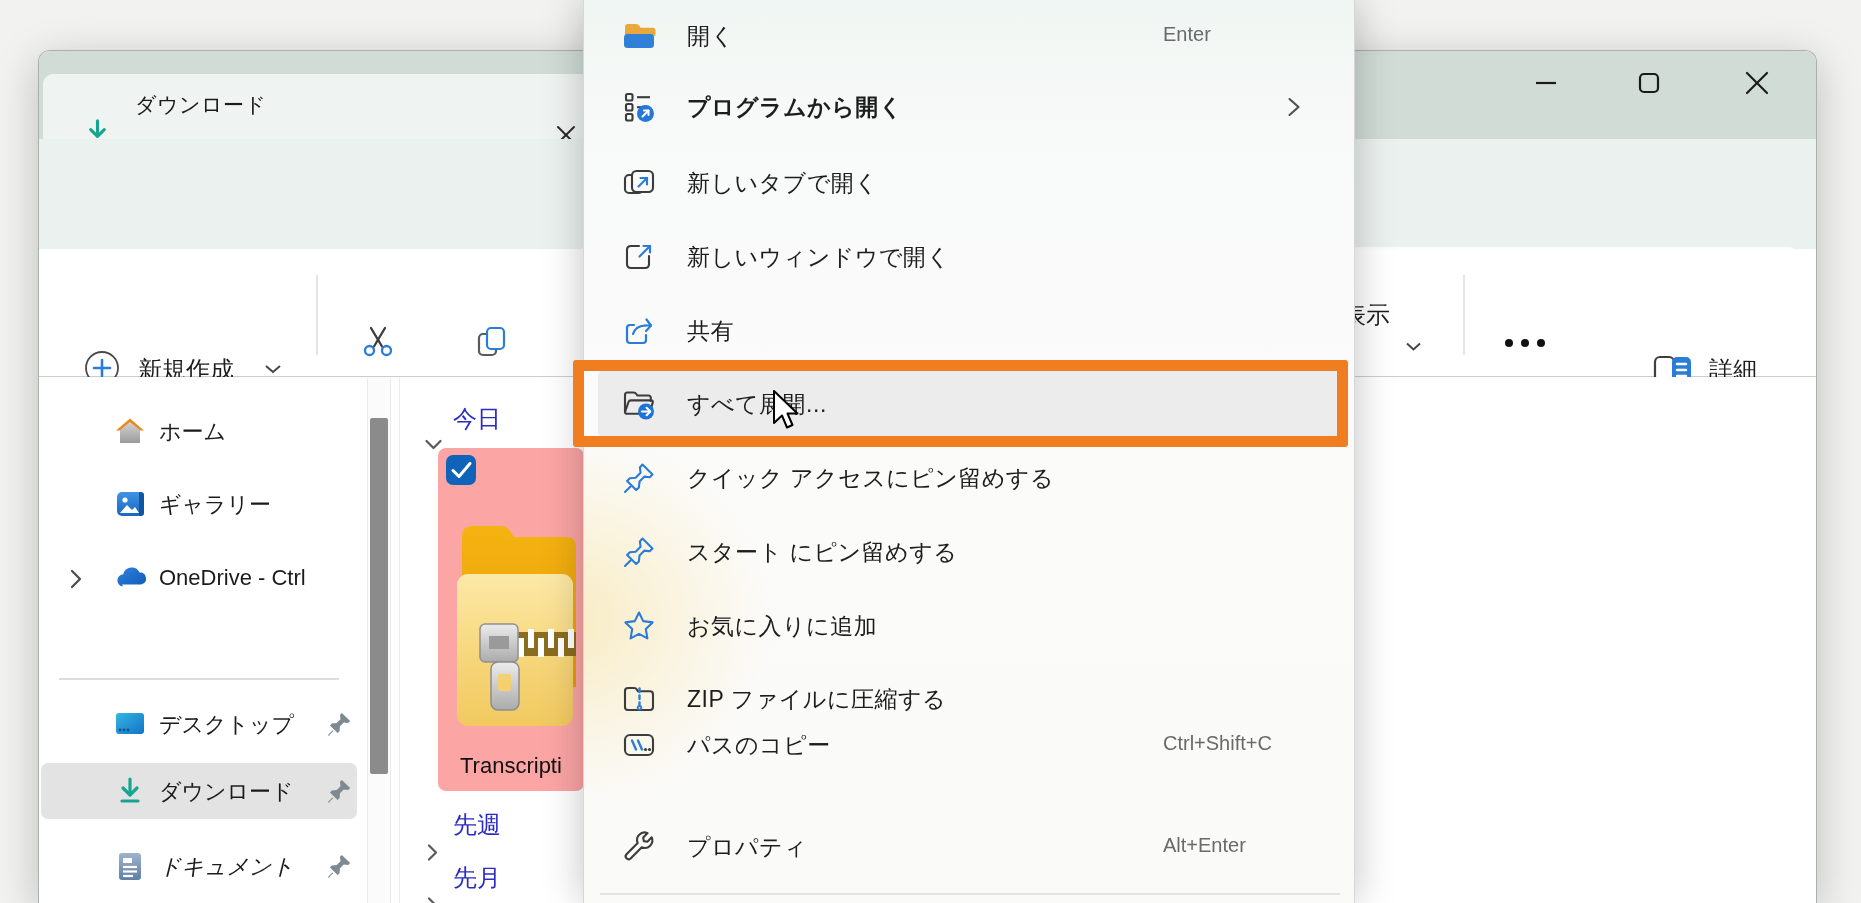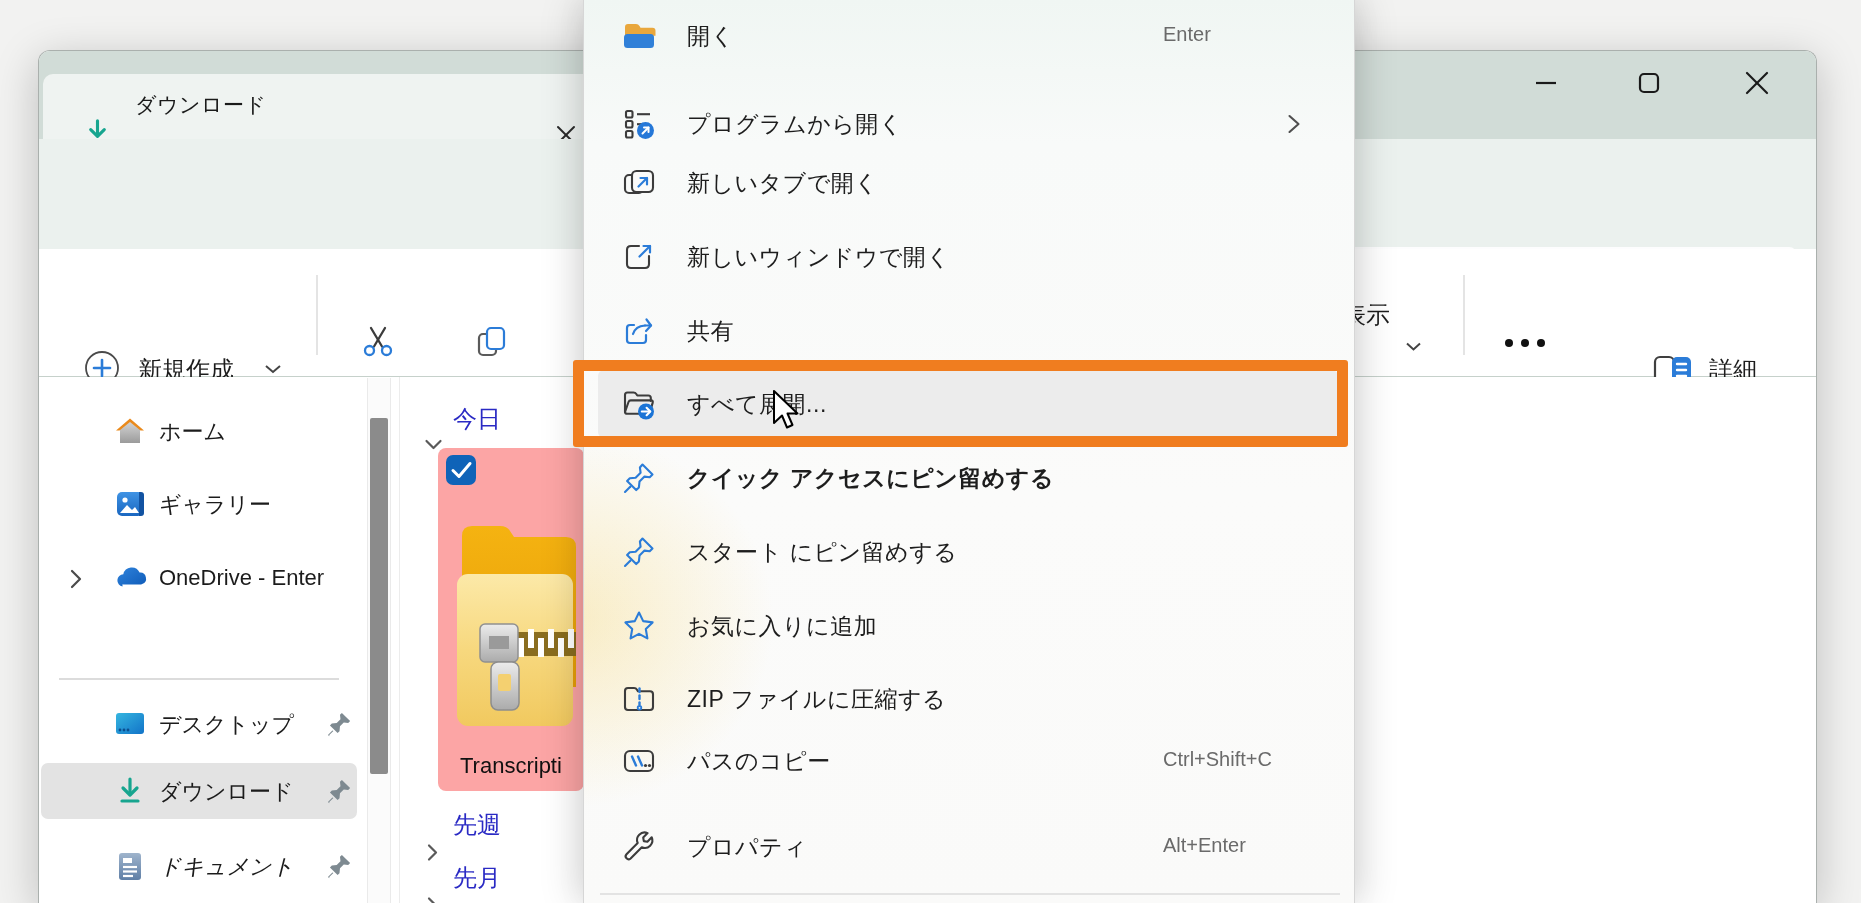--- a/index.html
+++ b/index.html
@@ -286,21 +286,21 @@
         <svg width="36" height="34" viewBox="0 0 36 34">
             <defs>
               <linearGradient id="gC" x1="0" y1="0" x2="1" y2="1">
                 <stop offset="0" stop-color="#2f83dc"></stop>
                 <stop offset="1" stop-color="#0f5bb8"></stop>
               </linearGradient>
             </defs>
             <path d="M9.5 24.5 a6.2 6.2 0 0 1 .8-12.3 A8.6 8.6 0 0 1 26.6 10.6 a5.9 5.9 0 0 1 2.6 11.4 q-1 .5-2.6.5 h-15 q-1.2 0-2.1-.3 z" fill="url(#gC)"></path>
           </svg>
       </span>
-      <span class="side-label" style="max-width:204px;overflow:hidden;">OneDrive - Enter</span>
+      <span class="side-label" style="max-width:204px;overflow:hidden;">OneDrive - Ctrl</span>
     </div>
 
     <div class="abs" style="left:20px;top:273px;width:280px;height:2px;background:#dcdcdc;"></div>
 
     <div class="side-item" style="top:319px;">
       <span class="side-icon">
         <svg width="34" height="34" viewBox="0 0 34 34">
             <defs>
               <linearGradient id="gD" x1="0" y1="0" x2="1" y2="1">
                 <stop offset="0" stop-color="#35b6e0"></stop>
@@ -455,21 +455,21 @@
     <span class="ic">
       <svg width="36" height="36" viewBox="0 0 36 36">
           <path d="M4 9 q0-3 3-3 h8 q2.4 0 3.5 2 l1 1.8 h12 q3 0 3 3 v5 H4 z" fill="#e9a73c"></path>
           <rect x="3" y="16" width="30" height="14" rx="3.5" fill="#3080d8"></rect>
         </svg>
     </span>
     <span class="lbl">開く</span>
     <span class="sc">Enter</span>
   </div>
 
-  <div class="mi" style="top:87px;">
+  <div class="mi" style="top:70px;font-weight:bold;">
     <span class="ic">
       <svg width="36" height="36" viewBox="0 0 36 36">
           <g fill="none" stroke="#3c3c3c" stroke-width="2.1">
             <rect x="5" y="5" width="6.5" height="6.5" rx="1.5"></rect>
             <rect x="5" y="15" width="6.5" height="6.5" rx="1.5"></rect>
             <rect x="5" y="25" width="6.5" height="6.5" rx="1.5"></rect>
             <path d="M16 8.2 h13"></path>
             <path d="M16 18.2 h6"></path>
           </g>
           <circle cx="24.5" cy="24.5" r="8.5" fill="#2578d8"></circle>
@@ -537,21 +537,21 @@
           <circle cx="25" cy="25.5" r="8" fill="#1b74d6"></circle>
           <g stroke="#fff" stroke-width="2.1" fill="none" stroke-linecap="round" stroke-linejoin="round">
             <path d="M20.8 25.5 h8"></path>
             <path d="M25.6 21.8 l3.7 3.7 -3.7 3.7"></path>
           </g>
         </svg>
     </span>
     <span class="lbl">すべて展開...</span>
   </div>
 
-  <div class="mi" style="top:441px;font-weight:bold;">
+  <div class="mi" style="top:441px;">
     <span class="ic">
       <svg width="36" height="36" viewBox="0 0 36 36">
           <g fill="none" stroke="#2b7cd8" stroke-width="2.1" stroke-linejoin="round" stroke-linecap="round">
             <path d="M21.5 4.5 l10 10 -2.8 2.8 -5.2-.7 -5 5 -.6 5.8 -2.7 2.7 -9.1-9.1 2.7-2.7 5.8-.6 5-5 -.7-5.2 z"></path>
             <path d="M9.5 26.5 L4 32"></path>
           </g>
         </svg>
     </span>
     <span class="lbl">クイック アクセスにピン留めする</span>
   </div>
@@ -585,21 +585,21 @@
             <path d="M18.5 7.5 v3.5"></path>
             <path d="M18.5 14.5 v3.5"></path>
             <path d="M18.5 21.5 v2"></path>
           </g>
           <circle cx="18.5" cy="26.8" r="1.8" fill="none" stroke="#2b7cd8" stroke-width="1.8"></circle>
         </svg>
     </span>
     <span class="lbl">ZIP ファイルに圧縮する</span>
   </div>
 
-  <div class="mi" style="top:724px;padding-left:24px;">
+  <div class="mi" style="top:708px;padding-left:24px;">
     <span class="ic">
       <svg width="36" height="36" viewBox="0 0 36 36">
           <rect x="4" y="8" width="28" height="20" rx="5" fill="none" stroke="#3c3c3c" stroke-width="2.1"></rect>
           <g stroke="#2b7cd8" stroke-width="2.4" stroke-linecap="round">
             <path d="M11 13.5 l4 9"></path>
             <path d="M17 13.5 l4 9"></path>
           </g>
           <g fill="#3c3c3c">
             <circle cx="24.5" cy="22.5" r="1.6"></circle>
             <circle cx="28.5" cy="22.5" r="1.6"></circle>

